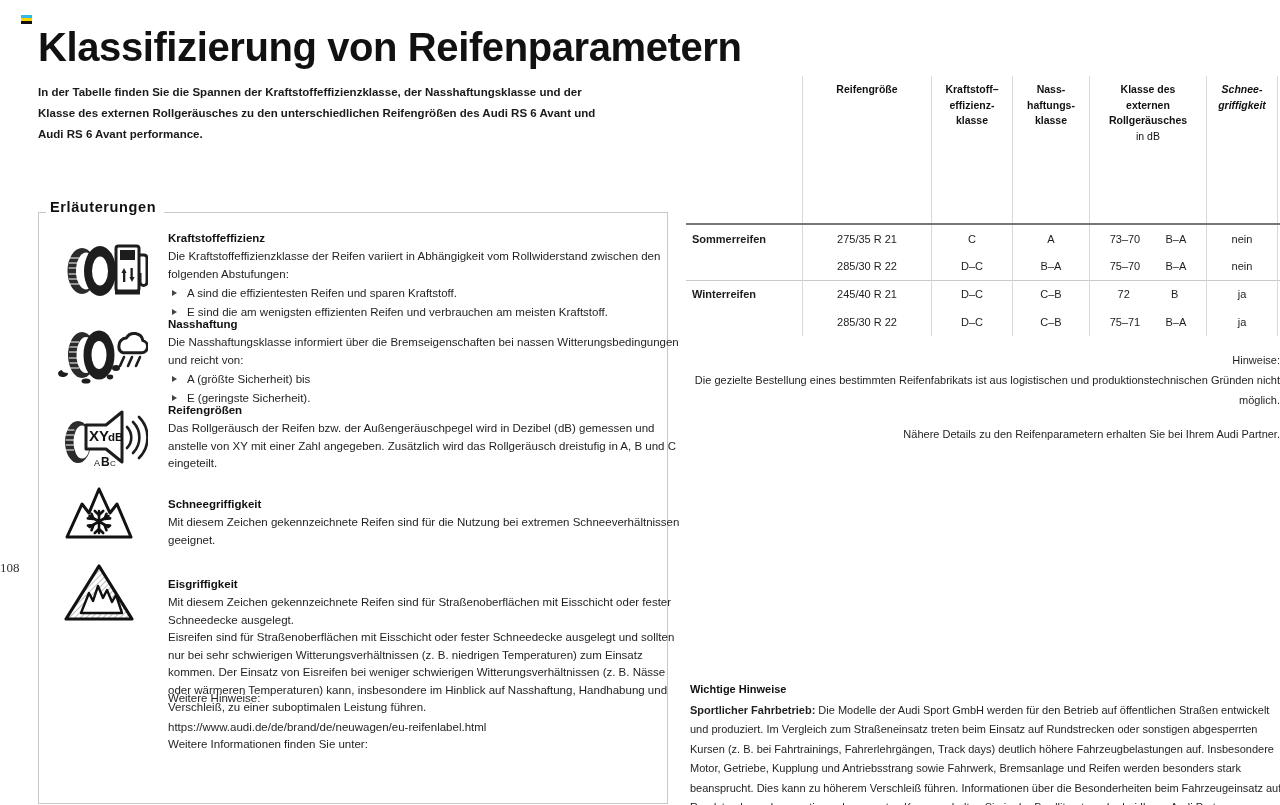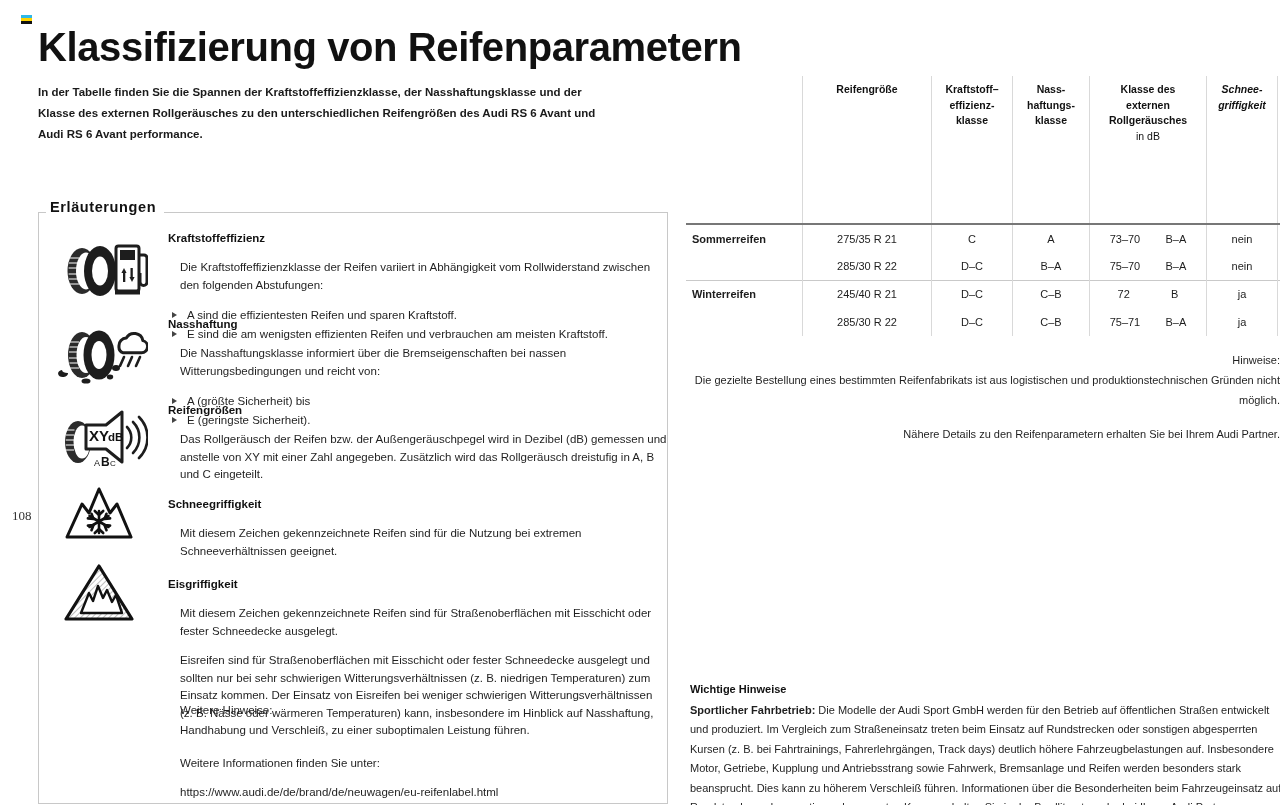--- a/index.html
+++ b/index.html
@@ -24,24 +24,23 @@
   
   .page-title{
     position:absolute;left:38px;top:-4px;
     font-size:40px;font-weight:700;letter-spacing:-0.4px;
     line-height:48px;white-space:nowrap;
     color:#111;
   }
 
   
   .folio{
-    position:absolute;left:0px;top:508px;
+    position:absolute;left:0px;top:560px;
     font-size:13px;color:#333;
     font-family:"Liberation Serif","DejaVu Serif",serif;
-    padding-left:12px;
   }
 
   
   .intro{
     position:absolute;left:38px;top:82px;width:575px;
     font-size:11.5px;line-height:21px;font-weight:600;color:#1a1a1a;
   }
 
   
   .expl-box{
@@ -57,21 +56,21 @@
   .expl-inner{position:absolute;left:38px;top:212px;width:630px;height:592px;}
 
   
   .entry{position:absolute;}
   .entry .ico{position:absolute;left:0;top:0;}
   .entry .txt{position:absolute;}
   .entry h4{
     margin:0 0 1px 0;font-size:11.5px;font-weight:700;color:#111;line-height:17px;
   }
   .entry p{
-    margin:12px;font-size:11.5px;line-height:17.5px;color:#1f1f1f;font-weight:400;
+    margin:0;font-size:11.5px;line-height:17.5px;color:#1f1f1f;font-weight:400;
   }
   .bullets{list-style:none;margin:1px 0 0 0;padding:0;}
   .bullets li{
     position:relative;padding-left:19px;font-size:11.5px;line-height:19px;color:#1f1f1f;
   }
   .bullets li:before{
     content:"";position:absolute;left:4px;top:6px;
     border-left:5px solid #444;border-top:3.5px solid transparent;border-bottom:3.5px solid transparent;
   }
   .gap{height:11px;}
@@ -279,22 +278,22 @@
         <h4>Eisgriffigkeit</h4>
         <p>Mit diesem Zeichen gekennzeichnete Reifen sind für Straßenoberflächen mit Eisschicht oder fester Schneedecke ausgelegt.</p>
         <p style="margin-top:0;">Eisreifen sind für Straßenoberflächen mit Eisschicht oder fester Schneedecke ausgelegt und sollten nur bei sehr schwierigen Witterungsverhältnissen (z. B. niedrigen Temperaturen) zum Einsatz kommen. Der Einsatz von Eisreifen bei weniger schwierigen Witterungsverhältnissen (z. B. Nässe oder wärmeren Temperaturen) kann, insbesondere im Hinblick auf Nasshaftung, Handhabung und Verschleiß, zu einer suboptimalen Leistung führen.</p>
       </div>
     </div>
 
     <div class="entry" style="left:130px;top:478px;width:500px;">
       <div class="txt" style="position:static;">
         <p>Weitere Hinweise:</p>
         <div class="gap"></div>
+        <p>https://www.audi.de/de/brand/de/neuwagen/eu-reifenlabel.html</p>
         <p>Weitere Informationen finden Sie unter:</p>
-        <p>https://www.audi.de/de/brand/de/neuwagen/eu-reifenlabel.html</p>
       </div>
     </div>
 
   </div>
 
   <div class="tbl-wrap">
     <table class="params">
       <thead>
         <tr>
           <th class="c0" style="width:108px;"></th>

